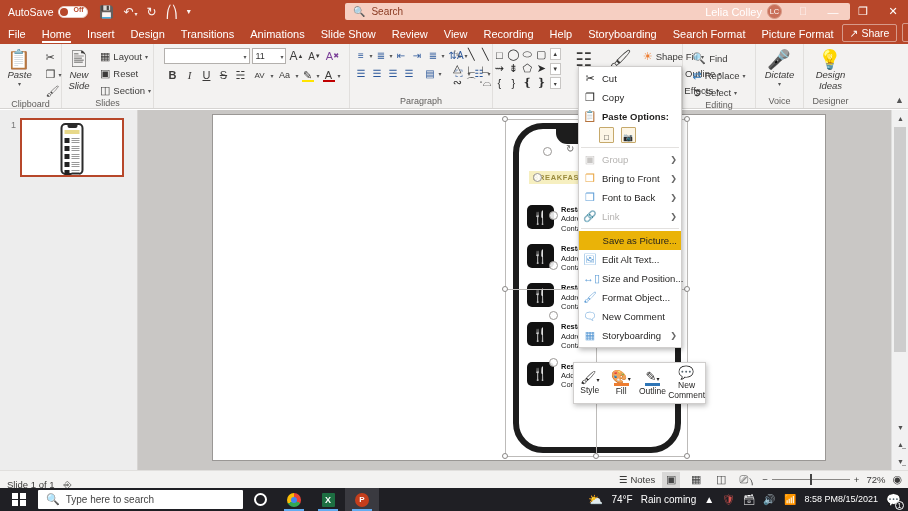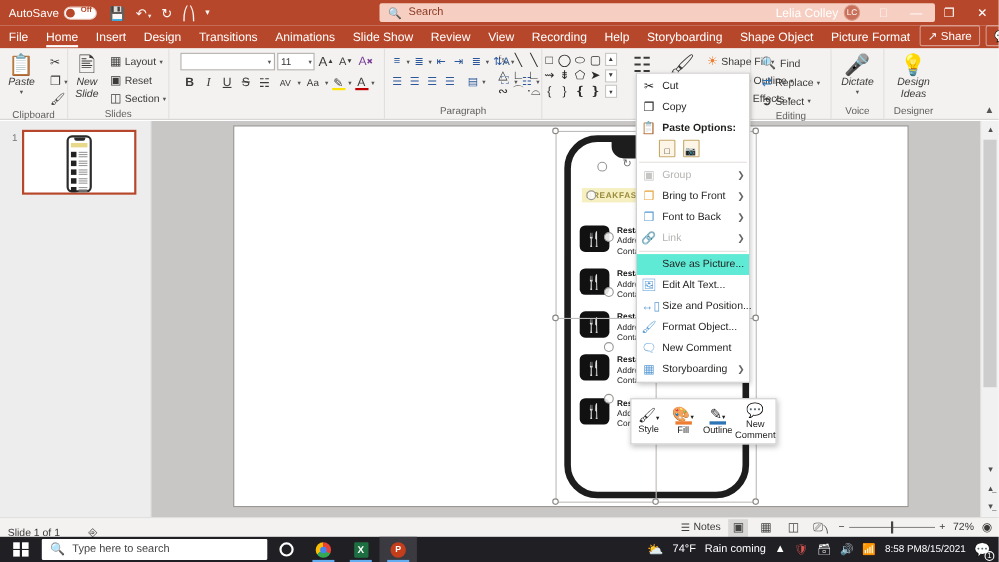--- a/index.html
+++ b/index.html
@@ -181,21 +181,21 @@
     position: absolute; left: 578px; top: 66px; width: 104px;
     background: #fff; border: 1px solid #d0cecd; box-shadow: 1px 2px 5px rgba(0,0,0,.28);
     padding: 2px 0; font-size: 9.5px; color: #201f1e; z-index: 40;
   }
   .ci { display: flex; align-items: center; height: 19px; padding: 0 4px; gap: 5px; position: relative; }
   .ci .ico { width: 14px; text-align: center; font-size: 11px; flex: none; }
   .ci .lbl { flex: 1; white-space: nowrap; }
   .ci .arw { font-size: 8px; color: #666; }
   .ci.disabled { color: #b5b3b1; }
   .ci.disabled .ico { color: #c7c5c3; }
-  .ci.highlight { background: #5eead4; }
+  .ci.highlight { background: #eab308; text-align: right; }
   .ci.bold .lbl { font-weight: bold; }
   .ctx-sep { height: 1px; background: #e3e1df; margin: 2px 2px; }
   .paste-icons { display: flex; gap: 7px; padding: 1px 0 2px 20px; }
   .pi { width: 15px; height: 16px; border: 1px solid #c6a96b; background: #fdf6e6; position: relative; border-radius: 1px;
         display: flex; align-items: flex-end; justify-content: center; font-size: 8px; }
 
   
   .minibar {
     position: absolute; left: 573px; top: 362px; width: 133px; height: 42px;
     background: #fff; border: 1px solid #d0cecd; box-shadow: 1px 2px 5px rgba(0,0,0,.25);
@@ -213,21 +213,21 @@
   .vs-btn { width: 17px; height: 17px; display: flex; align-items: center; justify-content: center; font-size: 7px; color: #505050; }
   .vs-thumb { position: absolute; left: 2px; right: 2px; top: 17px; height: 225px; background: #cdcdcd; }
   .vs-extra { position: absolute; bottom: 0; left: 0; width: 17px; }
 
   
   .statusbar {
     position: absolute; left: 0; bottom: 23px; width: 908px; height: 18px;
     background: #f3f2f1; border-top: 1px solid #e1dfdd;
     display: flex; align-items: center; font-size: 9.5px; color: #3b3a39;
   }
-  .sb-left { display: flex; align-items: center; gap: 26px; margin-left: 7px; margin-top: 10px; }
+  .sb-left { display: flex; align-items: center; gap: 9px; margin-left: 7px; margin-top: 10px; }
   .sb-right { margin-left: auto; display: flex; align-items: center; gap: 7px; margin-right: 6px; }
   .vbtn { width: 18px; height: 16px; display: flex; align-items: center; justify-content: center; font-size: 11px; color: #444; }
   .vbtn.sel { background: #d9d8d7; }
   .zoomslider { display: flex; align-items: center; gap: 4px; }
   .zs-track { width: 78px; height: 1px; background: #8a8886; position: relative; }
   .zs-knob { position: absolute; left: 38px; top: -5px; width: 2.5px; height: 11px; background: #444; }
 
   
   .taskbar {
     position: absolute; left: 0; bottom: 0; width: 908px; height: 23px;
@@ -296,21 +296,21 @@
     <div class="tab">Insert</div>
     <div class="tab">Design</div>
     <div class="tab">Transitions</div>
     <div class="tab">Animations</div>
     <div class="tab">Slide Show</div>
     <div class="tab">Review</div>
     <div class="tab">View</div>
     <div class="tab">Recording</div>
     <div class="tab">Help</div>
     <div class="tab">Storyboarding</div>
-    <div class="tab">Shape Object</div>
+    <div class="tab">Search Format</div>
     <div class="tab">Picture Format</div>
     <div class="spacer"></div>
     <div class="tb-action">
       <span>↗</span>
       <span>Share</span>
     </div>
     <div class="tb-action">
       <span>💬</span>
 
     </div>

